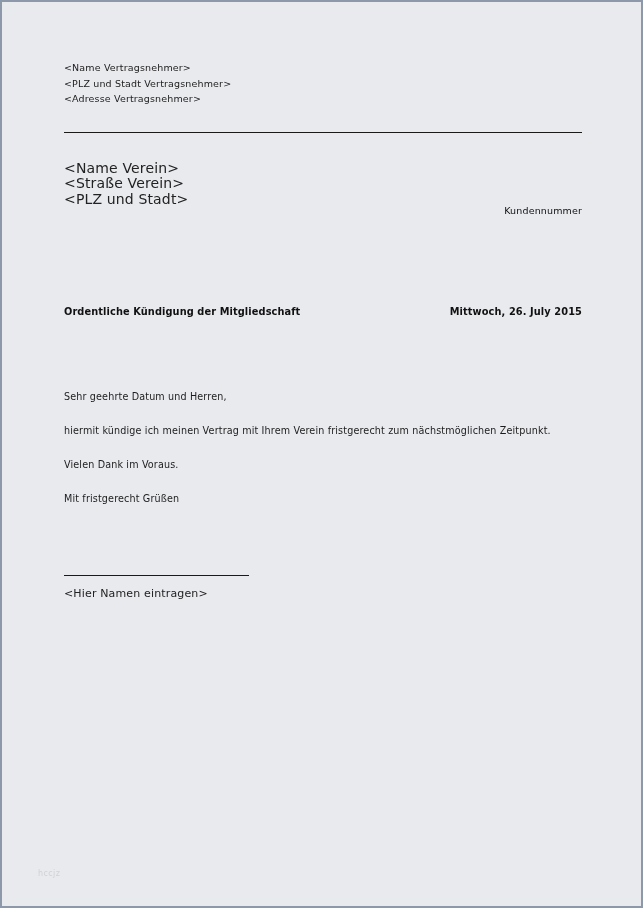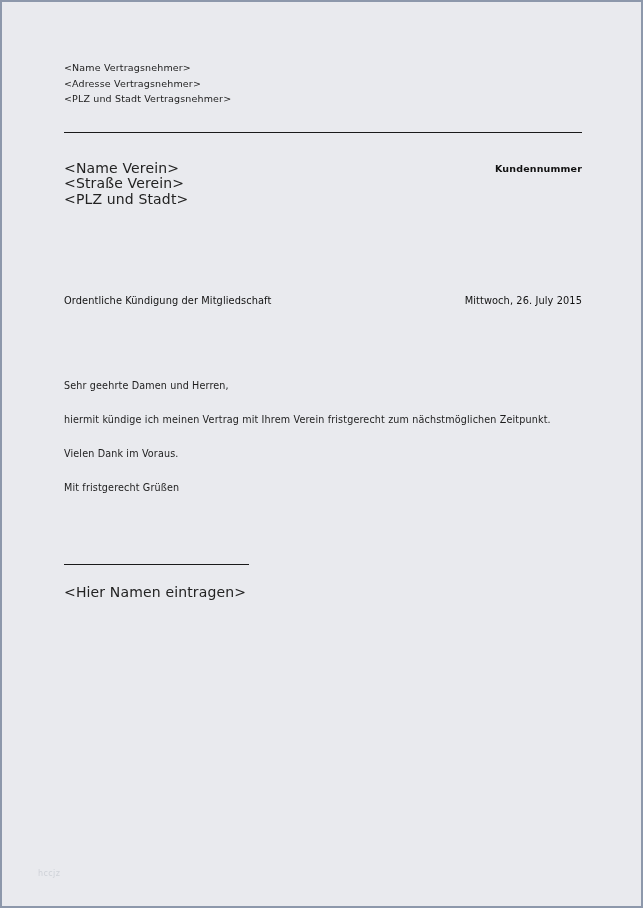--- a/index.html
+++ b/index.html
@@ -59,30 +59,31 @@
     letter-spacing: 0.15px;
   }
   .col-right {
     text-align: right;
     font-size: 9.5px;
     color: #111111;
     line-height: 15.5px;
     letter-spacing: 0.15px;
   }
   .bold {
-    font-weight: bold;
+    font-weight: normal;
+    margin-top: 42px;
   }
   .subject-row {
     display: flex;
     justify-content: space-between;
     align-items: center;
     margin-top: 88px;
     width: 518px;
     font-size: 9.8px;
-    font-weight: normal;
+    font-weight: bold;
     color: #111111;
     letter-spacing: 0.1px;
   }
   .body {
     margin-top: 72px;
     width: 518px;
     font-size: 9.6px;
     color: #1c1c1c;
     line-height: 16px;
     letter-spacing: 0.15px;
@@ -95,44 +96,44 @@
   }
   .spacer-thanks {
     margin-top: 34px;
   }
   .sig-line {
     margin-top: 68px;
     border-top: 1px solid #1a1a1a;
     width: 185px;
   }
   .sig-name {
-    margin-top: 19px;
-    font-size: 14px;
+    margin-top: 11px;
+    font-size: 11px;
     color: #222222;
     letter-spacing: 0.15px;
   }
   .watermark {
     position: absolute;
     left: 36px;
     bottom: 28px;
     font-size: 8px;
     color: #cfd2d8;
     letter-spacing: 0.4px;
   }
 </style>
 </head>
 <body>
 
 <div class="page">
   <div class="sheet">
 
     <div class="addr-block">
       <div>&lt;Name Vertragsnehmer&gt;</div>
+      <div>&lt;PLZ und Stadt Vertragsnehmer&gt;</div>
       <div>&lt;Adresse Vertragsnehmer&gt;</div>
-      <div>&lt;PLZ und Stadt Vertragsnehmer&gt;</div>
     </div>
 
     <div class="divider"></div>
 
     <div class="row-two-col">
       <div class="col-left">
         <div>&lt;Name Verein&gt;</div>
         <div>&lt;Straße Verein&gt;</div>
         <div>&lt;PLZ und Stadt&gt;</div>
       </div>
@@ -140,21 +141,21 @@
         <div class="bold">Kundennummer</div>
       </div>
     </div>
 
     <div class="subject-row">
       <div>Ordentliche Kündigung der Mitgliedschaft</div>
       <div>Mittwoch, 26. July 2015</div>
     </div>
 
     <div class="body">
-      <p>Sehr geehrte Damen und Herren,</p>
+      <p>Sehr geehrte Datum und Herren,</p>
       <p class="tight">hiermit kündige ich meinen Vertrag mit Ihrem Verein fristgerecht zum nächstmöglichen Zeitpunkt.</p>
       <p class="spacer-thanks">Vielen Dank im Voraus.</p>
       <p>Mit fristgerecht Grüßen</p>
     </div>
 
     <div class="sig-line"></div>
     <div class="sig-name">&lt;Hier Namen eintragen&gt;</div>
 
   </div>
   <div class="watermark">hccjz</div>

